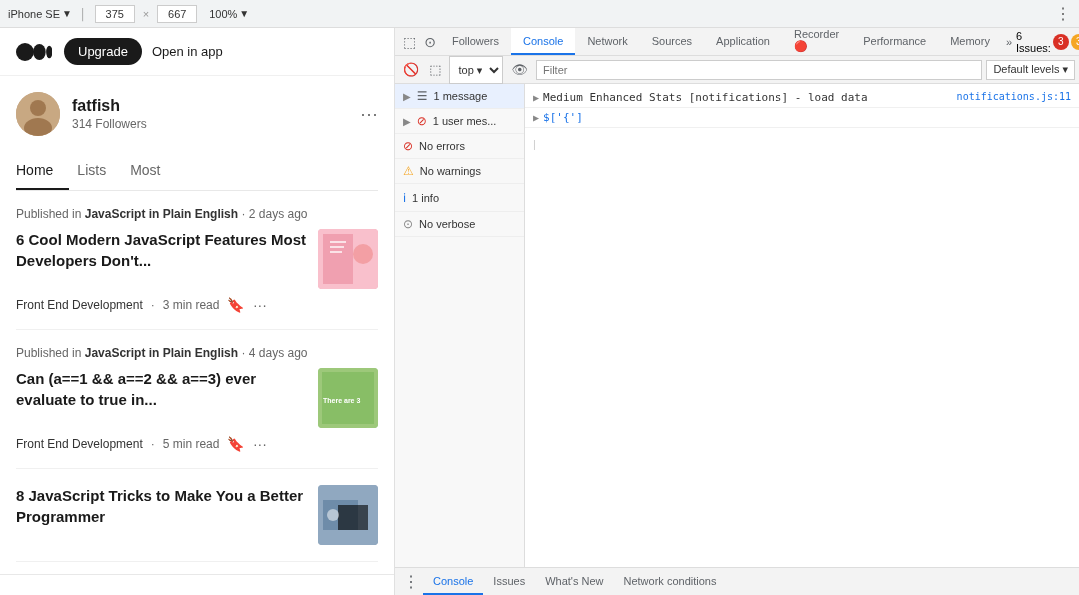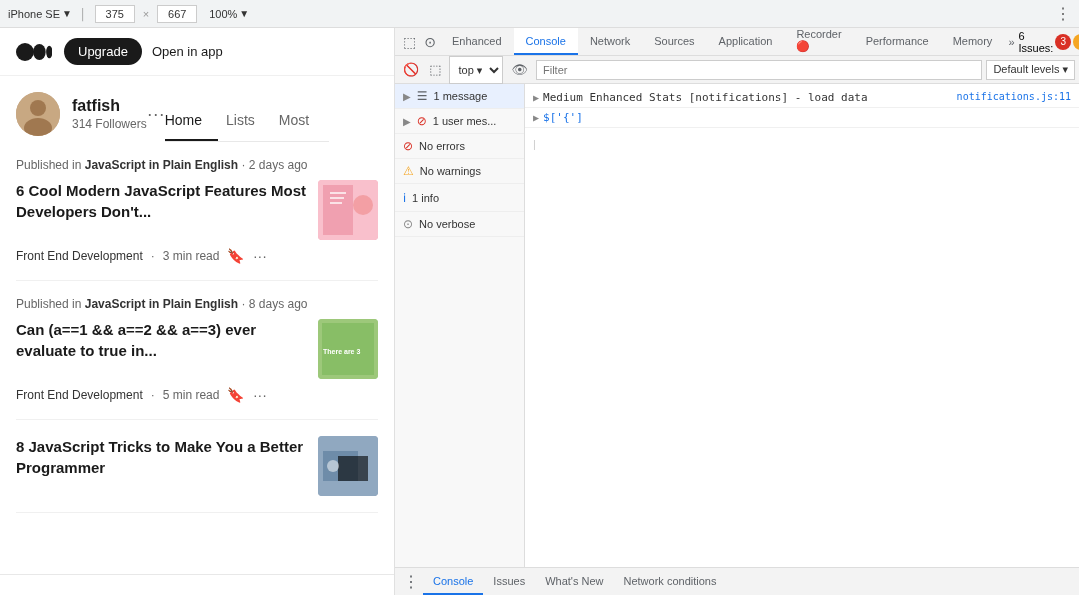--- a/index.html
+++ b/index.html
@@ -76,21 +76,21 @@
       color: #1a1a1a;
       border: none;
       font-size: 13px;
       cursor: pointer;
       margin-left: 10px;
     }
 
     .profile-section {
       padding: 16px 16px 0 16px;
       display: flex;
-      flex-direction: row;
+      flex-direction: column;
     }
     .profile-row {
       display: flex;
       align-items: center;
       justify-content: space-between;
       margin-bottom: 6px;
     }
     .profile-left {
       display: flex;
       align-items: center;
@@ -511,21 +511,21 @@
           <span class="read-time">3 min read</span>
           <span class="bookmark-icon">🔖</span>
           <span class="more-icon">···</span>
         </div>
       </div>
 
       <div class="article-item">
         <div class="article-meta">
           <span>Published in</span>
           <span class="pub-name" style="cursor:pointer;">JavaScript in Plain English</span>
-          · <span>8 days ago</span>
+          · <span>4 days ago</span>
         </div>
         <div class="article-content">
           <div class="article-title" style="cursor:pointer;">Can (a==1 &amp;&amp; a==2 &amp;&amp; a==3) ever evaluate to true in...</div>
           <div class="article-thumb green" style="position:relative;">
             <svg width="60" height="60" viewBox="0 0 60 60" xmlns="http://www.w3.org/2000/svg">
               <rect width="60" height="60" fill="#9dc87a"></rect>
               <rect x="4" y="4" width="52" height="52" fill="#7ab858" opacity="0.6"></rect>
               <text x="5" y="35" font-size="7" fill="#fff" font-family="sans-serif" font-weight="bold">There are 3</text>
             </svg>
           </div>
@@ -561,21 +561,21 @@
       
       
     </div>
   </div>
 
   <div class="devtools">
 
     <div class="devtools-toolbar">
       <button class="console-icon-btn" style="font-size:14px;">⬚</button>
       <button class="console-icon-btn" style="font-size:14px;">⊙</button>
-      <div class="devtools-tab">Enhanced</div>
+      <div class="devtools-tab">Followers</div>
       <div class="devtools-tab active">Console</div>
       <div class="devtools-tab">Network</div>
       <div class="devtools-tab">Sources</div>
       <div class="devtools-tab">Application</div>
       <div class="devtools-tab" style="font-size:11px;">Recorder 🔴</div>
       <div class="devtools-tab">Performance</div>
       <div class="devtools-tab">Memory</div>
       <div class="devtools-tab-more">»</div>
       <div class="devtools-icons">
         <span class="issues-badge">

